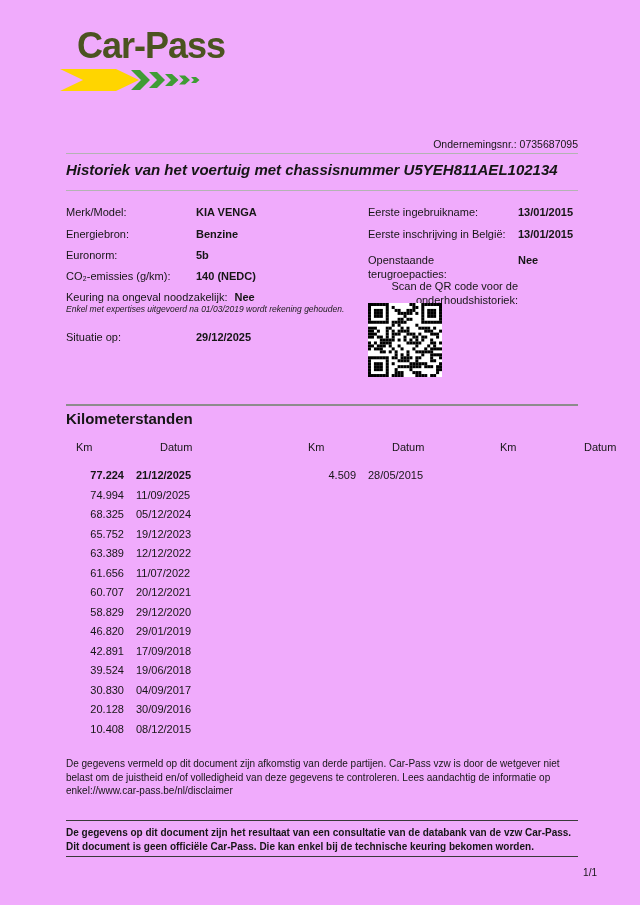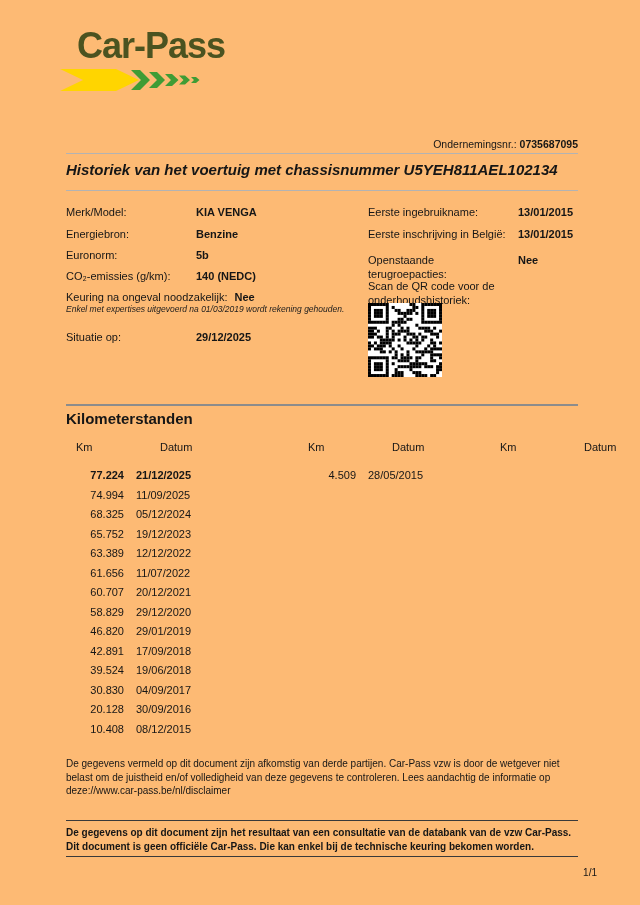--- a/index.html
+++ b/index.html
@@ -3,21 +3,21 @@
 <meta charset="utf-8">
 <style>
   * { box-sizing: border-box; margin: 0; padding: 0; }
   html, body { background: #ffffff; }
   body { font-family: "Liberation Sans", sans-serif; color: #161616; }
 
   .page {
     position: relative;
     width: 640px;
     height: 905px;
-    background: #fdba74;
+    background: #f0abfc;
     overflow: hidden;
   }
 
   
   .logo { position: absolute; left: 60px; top: 26px; width: 170px; }
   .logo-text {
     font-size: 36px;
     font-weight: bold;
     letter-spacing: -1px;
     color: var(--logo-text, #4b5320);
@@ -25,21 +25,21 @@
     line-height: 40px;
   }
   .logo-arrow { margin-top: 2px; height: 24px; }
 
   .company-number {
     position: absolute;
     right: 62px;
     top: 138px;
     font-size: 10.5px;
   }
-  .company-number b { font-weight: bold; }
+  .company-number b { font-weight: normal; }
 
   
   .rule { position: absolute; left: 66px; width: 512px; height: 1px; }
   .rule-light  { background: var(--rule-light, #b3b3b3); }
   .rule-medium { background: var(--rule-medium, #8c8c8c); height: 2px; }
   .rule-dark   { background: var(--rule-dark, #3a3a3a); }
   .rule-1 { top: 153px; }
   .rule-2 { top: 190px; }
   .rule-3 { top: 404px; }
   .rule-4 { top: 820px; }
@@ -78,21 +78,21 @@
   .keuring-note {
     position: absolute;
     left: 0;
     top: 105px;
     font-size: 8.5px;
     font-style: italic;
     white-space: nowrap;
     color: #1c1c1c;
   }
 
-  .qr-caption { width: 150px; }
+  .qr-caption { width: 150px; text-align: right; }
   .qr { position: absolute; left: 0; top: 104px; width: 74px; height: 74px; }
 
   
   .km-heading {
     position: absolute;
     left: 66px;
     top: 410px;
     font-size: 15px;
     font-weight: bold;
   }
@@ -542,21 +542,21 @@
         <div class="kmrow kmhead"><span class="ckm">Km</span><span class="cdat hdat">Datum</span></div>
         <div class="kmrow"><span class="ckm">4.509</span><span class="cdat">28/05/2015</span></div>
       </div>
       <div class="kmcol kmcol-2">
         <div class="kmrow kmhead"><span class="ckm">Km</span><span class="cdat hdat">Datum</span></div>
       </div>
     </div>
 
   <div class="footer-disclaimer">
     <span>De gegevens vermeld op dit document zijn afkomstig van derde partijen. Car-Pass vzw is door de wetgever niet belast om de juistheid en/of volledigheid van deze gegevens te controleren. Lees aandachtig de informatie op</span>
-    <a href="#" class="disclaimer-link">deze://www.car-pass.be/nl/disclaimer</a>
+    <a href="#" class="disclaimer-link">enkel://www.car-pass.be/nl/disclaimer</a>
   </div>
 
   <div class="rule rule-dark rule-4"></div>
   <div class="footer-notice">De gegevens op dit document zijn het resultaat van een consultatie van de databank van de vzw Car-Pass. Dit document is geen officiële Car-Pass. Die kan enkel bij de technische keuring bekomen worden.</div>
   <div class="rule rule-dark rule-5"></div>
 
   <div class="page-number">1/1</div>
 
 </div>
 

